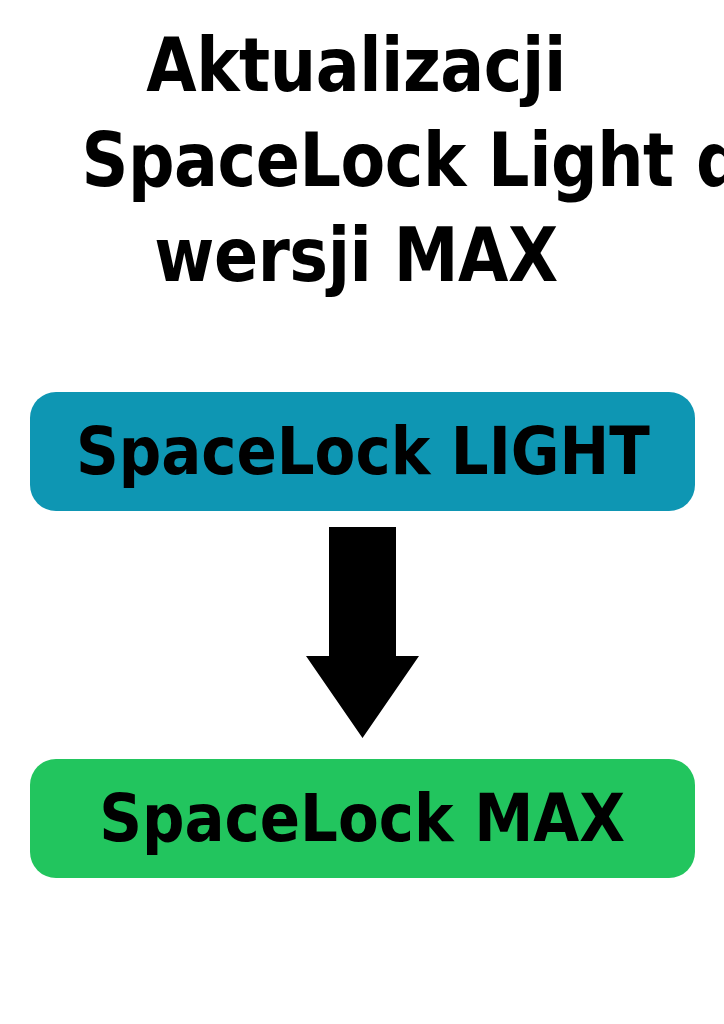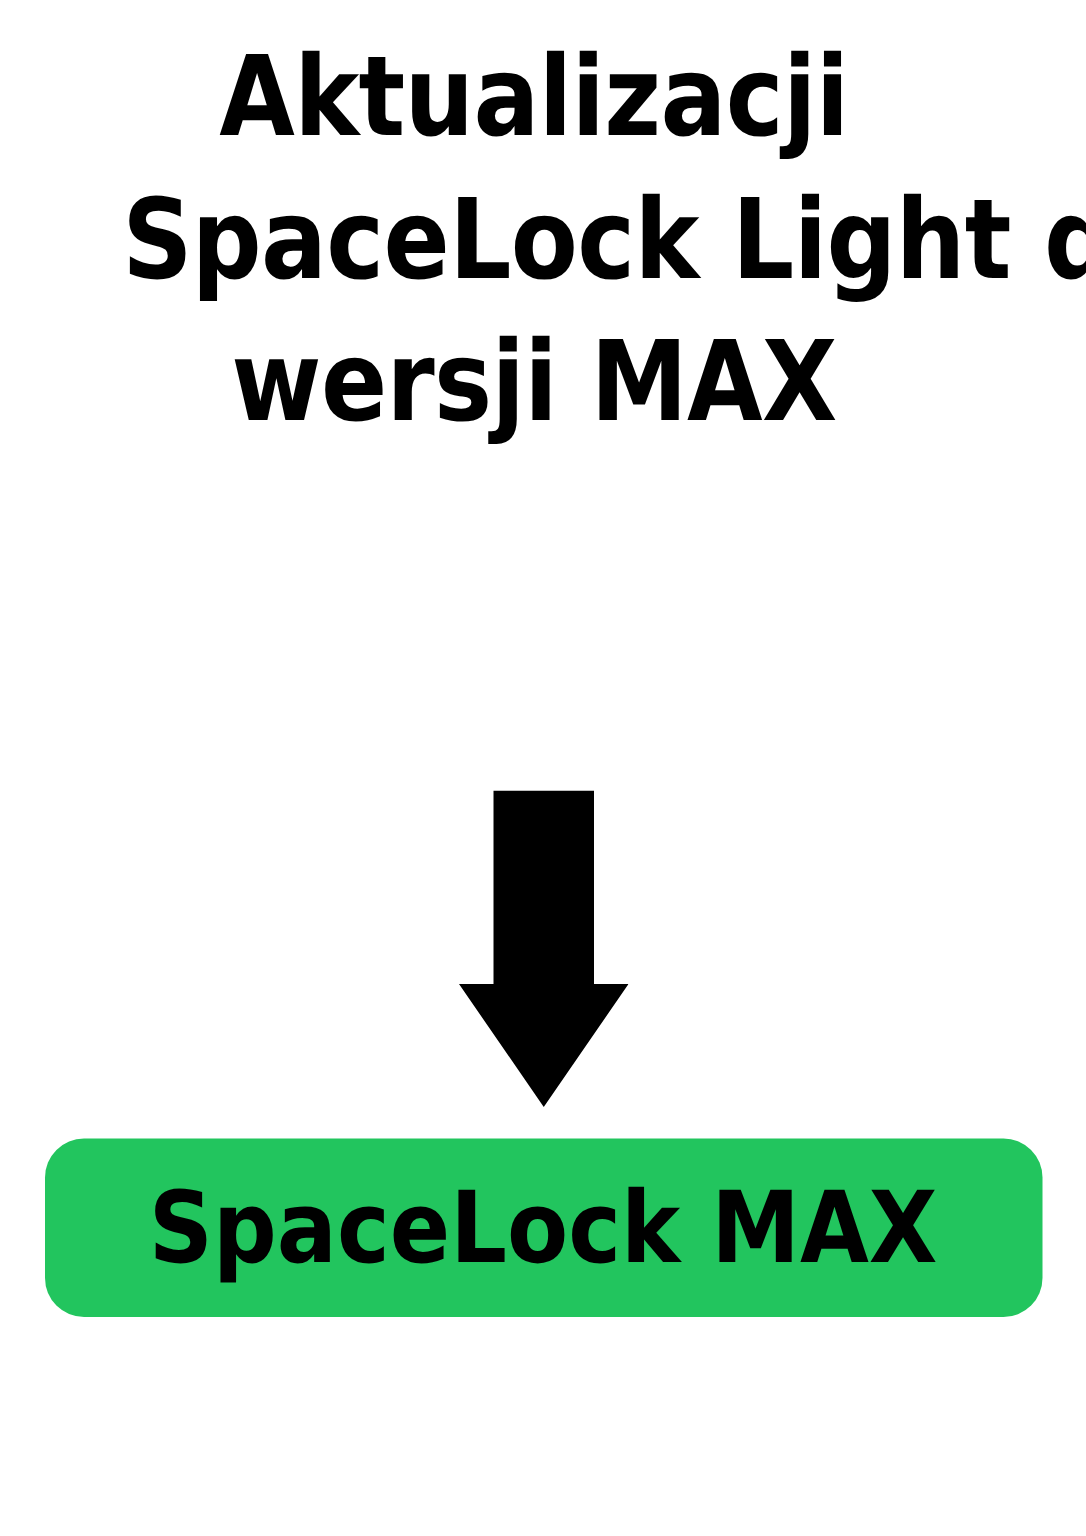--- a/index.html
+++ b/index.html
@@ -93,20 +93,23 @@
 <body style="background-color: rgb(255, 255, 255);">
 
 <div class="poster" style="background-color: rgb(255, 255, 255);">
 
   <div class="title-block" style="color: rgb(0, 0, 0);">
     <span class="title-line">Aktualizacji</span>
     <span class="title-line">SpaceLock Light do</span>
     <span class="title-line">wersji MAX</span>
   </div>
 
+  <div class="pill pill-light" style="background-color: rgb(14, 150, 179);">
+    <span class="pill-label" style="color: rgb(0, 0, 0);">SpaceLock LIGHT</span>
+  </div>
 
   <div class="arrow-wrap">
     <svg viewBox="0 0 113 211" xmlns="http://www.w3.org/2000/svg" aria-hidden="true">
       <polygon points="23,0 90,0 90,129 113,129 56.5,211 0,129 23,129" fill="#000000"></polygon>
     </svg>
   </div>
 
   <div class="pill pill-max" style="background-color: #22c55e;">
     <span class="pill-label" style="color: rgb(0, 0, 0);">SpaceLock MAX</span>
   </div>

